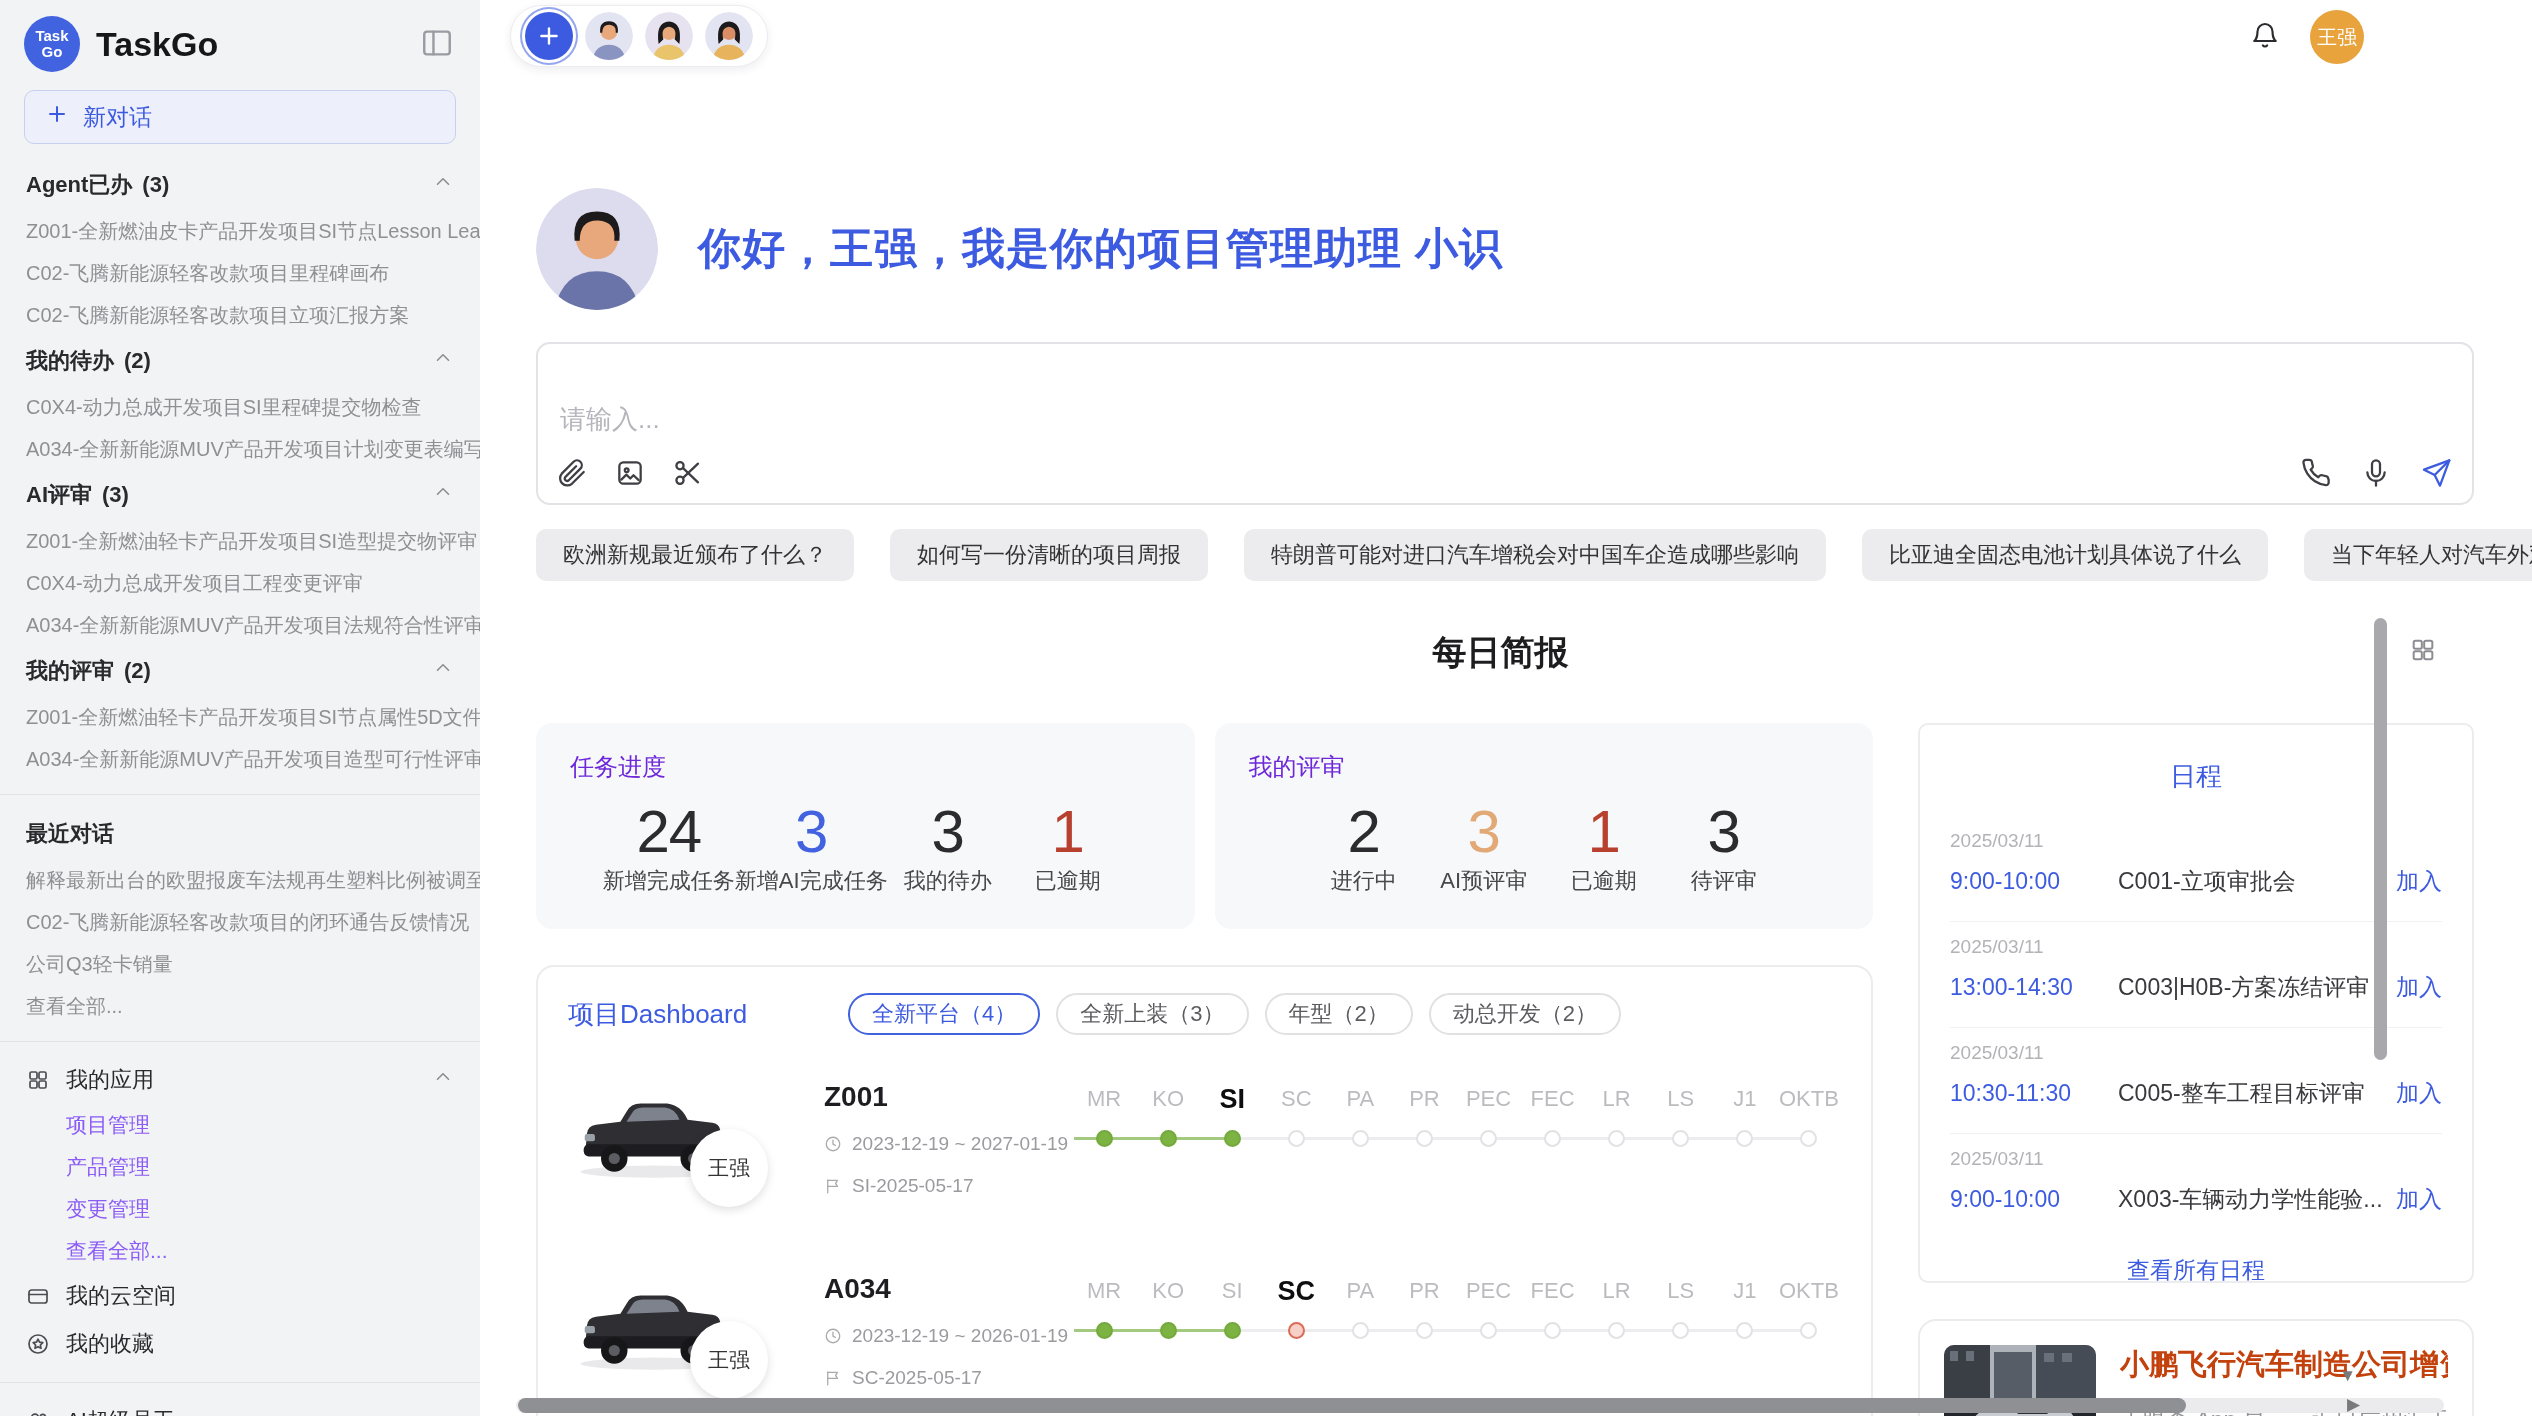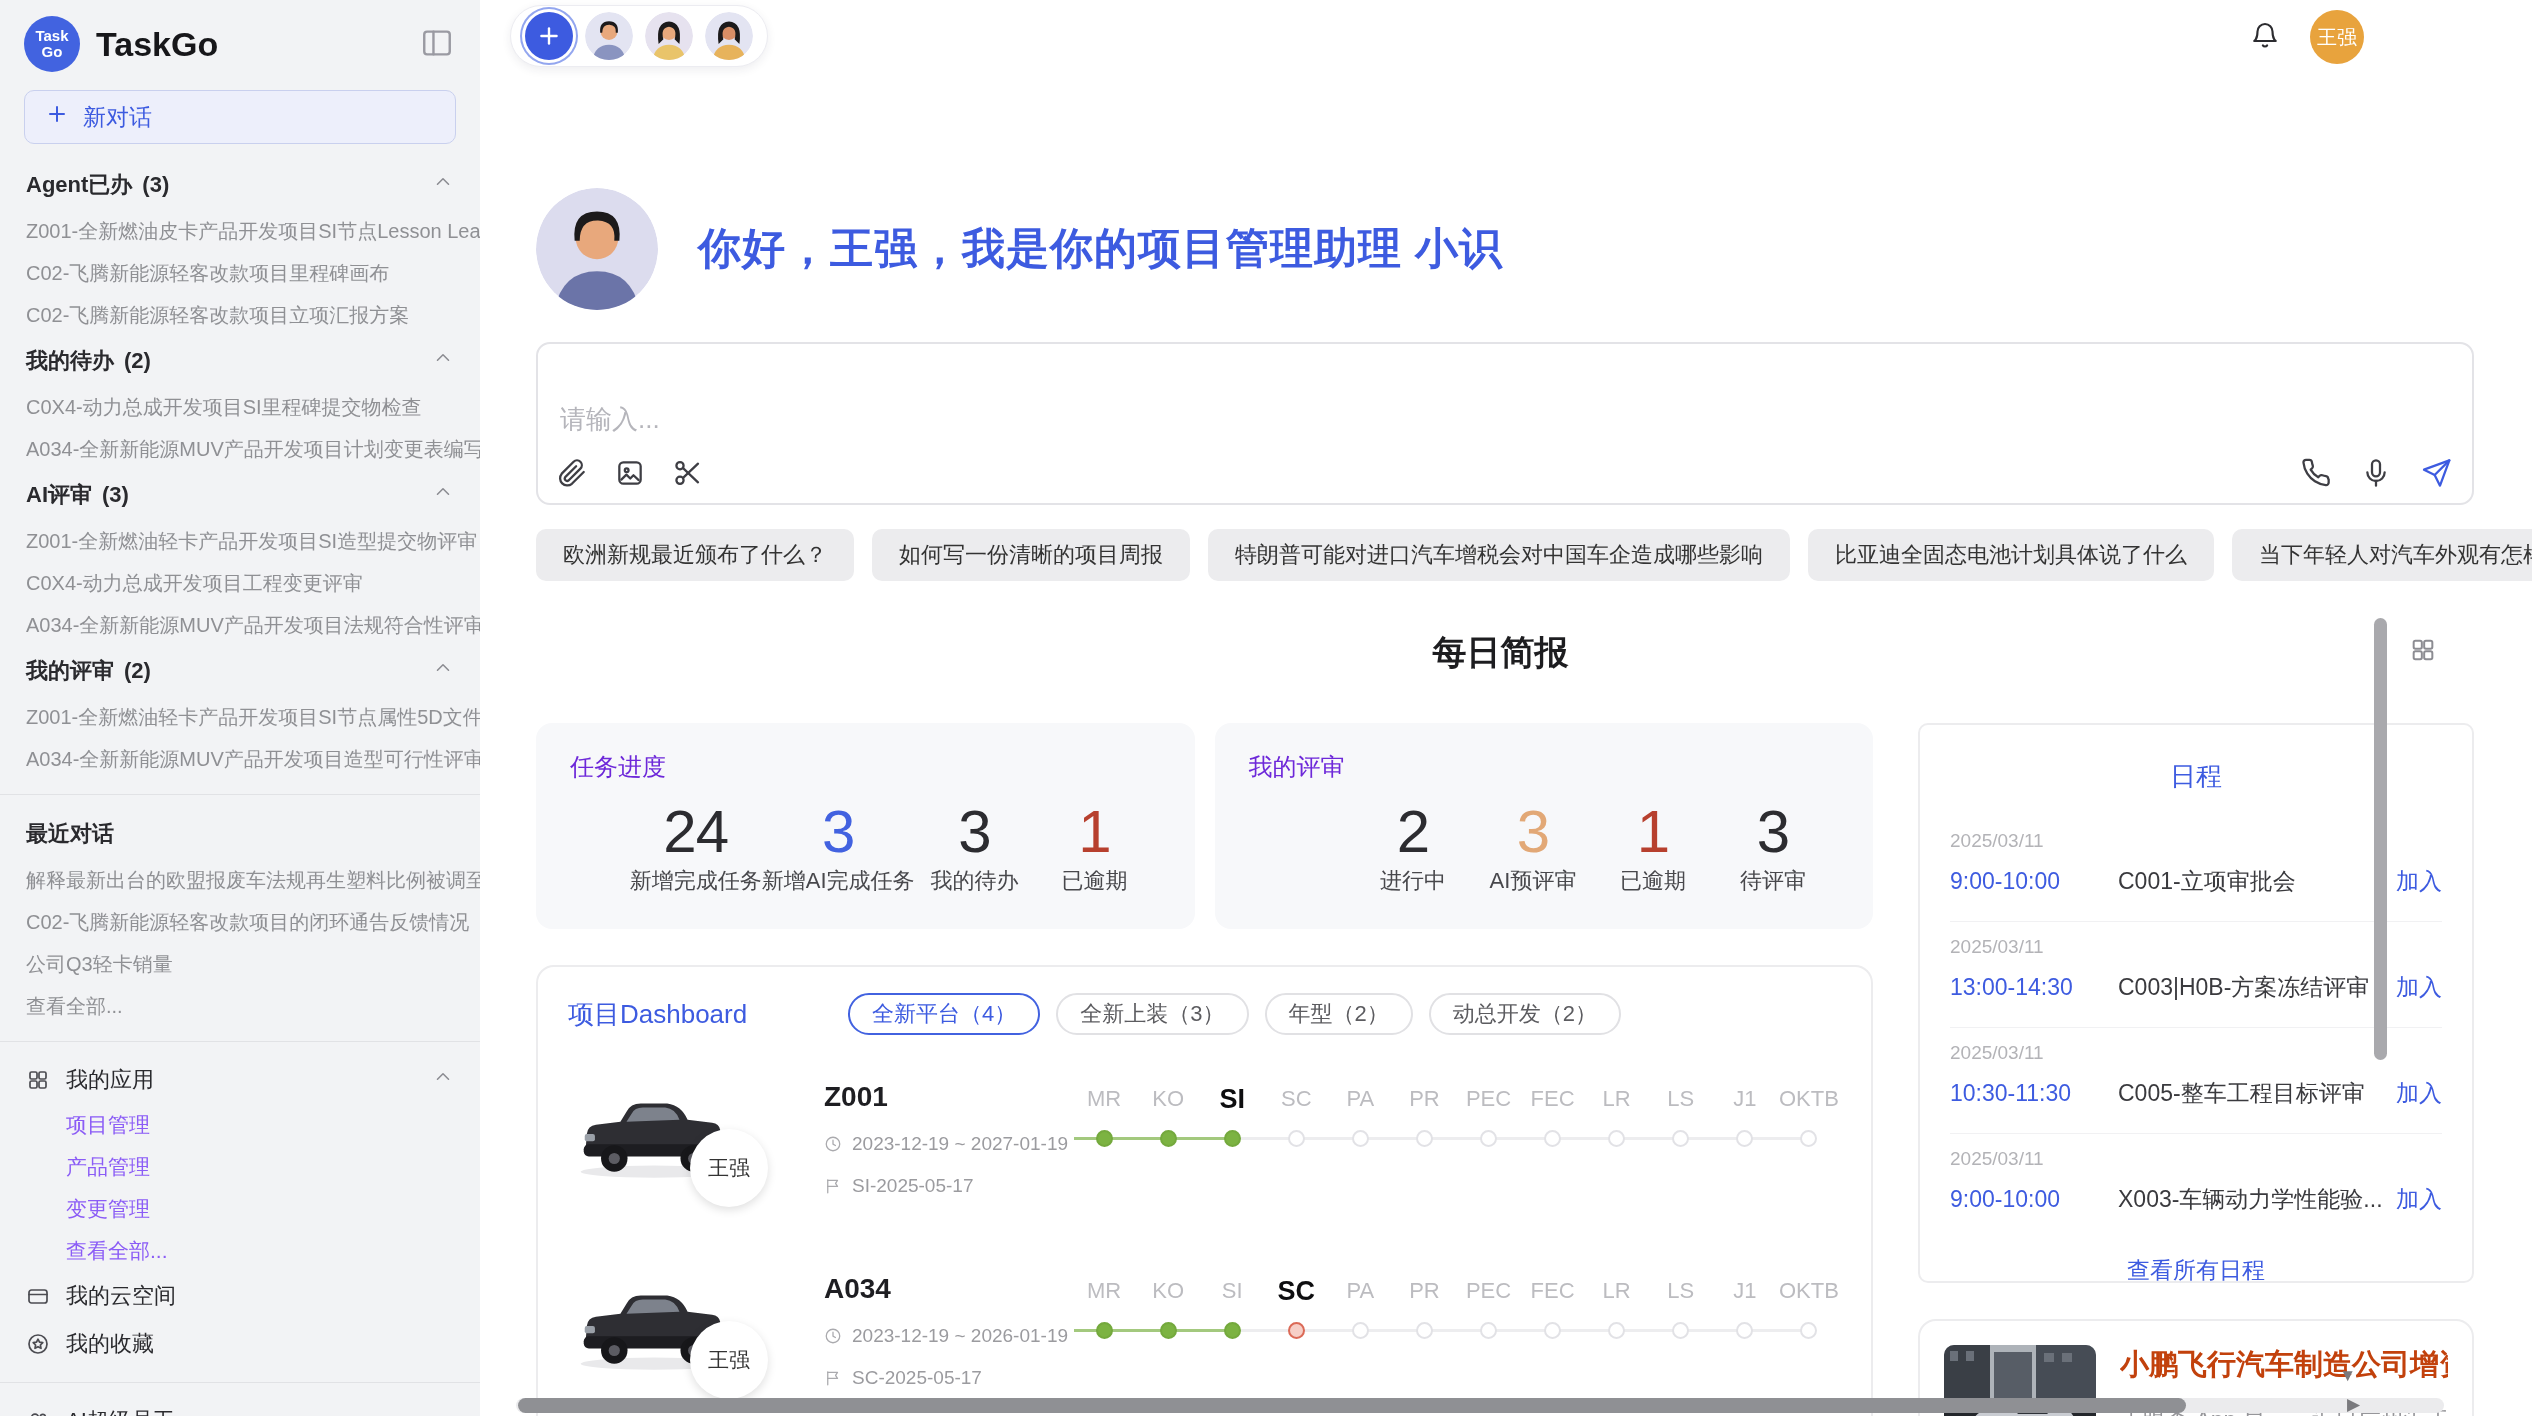--- a/index.html
+++ b/index.html
@@ -53,37 +53,37 @@
   .greet-text{font-size:43px;font-weight:bold;color:#3d5be0;letter-spacing:1px}
 
   .composer{position:absolute;top:342px;left:0;right:0;height:163px;border:2px solid #e3e3e7;border-radius:14px;background:#fff}
   .placeholder{position:absolute;left:22px;top:58px;font-size:26px;color:#b5b5bb}
   .comp-left,.comp-right{position:absolute;bottom:14px;display:flex;align-items:center;gap:26px}
   .comp-left{left:18px}.comp-right{right:20px;gap:28px}
   .comp-icon{width:32px;height:32px;color:#3e3e44;cursor:pointer}
   .comp-icon svg{width:32px;height:32px}
   .comp-icon.accent{color:#3d5be0}
 
-  .chips{position:absolute;top:529px;left:0;right:0;display:flex;gap:18px}
+  .chips{position:absolute;top:529px;left:0;right:0;display:flex;gap:36px}
   .chip{height:52px;background:#ececee;border-radius:10px;padding:0 27px;display:flex;align-items:center;
     font-size:22px;color:#333;white-space:nowrap;cursor:pointer;flex:none}
 
   .brief-head{position:absolute;top:630px;left:0;right:9px;text-align:center}
   .brief-title{font-size:34px;font-weight:bold;color:#1d1d20}
   .brief-grid{position:absolute;right:28px;top:6px;color:#8c8c92;cursor:pointer}
   .brief-grid svg{width:28px;height:28px}
 
   .cols{position:absolute;top:723px;left:0;right:0;bottom:-30px;display:flex;gap:45px}
   .left-col{width:1337px;flex:none}
   .right-col{width:556px;flex:none}
 
   .stats-row{display:flex;gap:20px;height:206px}
   .stat-card{flex:1;background:#f7f8fa;border-radius:16px;padding:28px 34px}
   .stat-title{font-size:24px;color:#6d28d9}
-  .stat-cols{display:flex;justify-content:flex-end;margin-top:14px;padding:0 6px}
+  .stat-cols{display:flex;justify-content:center;margin-top:14px;padding:0 6px}
   .stat-col{text-align:center;min-width:120px}
   .stat-value{font-size:60px;color:#2c2c30;letter-spacing:-1px}
   .stat-value.blue{color:#4262e0}.stat-value.red{color:#b7402e}.stat-value.orange{color:#e2a876}
   .stat-label{font-size:22px;color:#48484c;white-space:nowrap}
 
   .dash-card{margin-top:36px;background:#fff;border:2px solid #ececee;border-radius:18px;
     padding:26px 30px;height:480px;overflow:hidden;position:relative}
   .dash-head{display:flex;align-items:center}
   .dash-title{font-size:26px;color:#3d5be0;width:280px;flex:none}
   .filters{display:flex;gap:16px}

